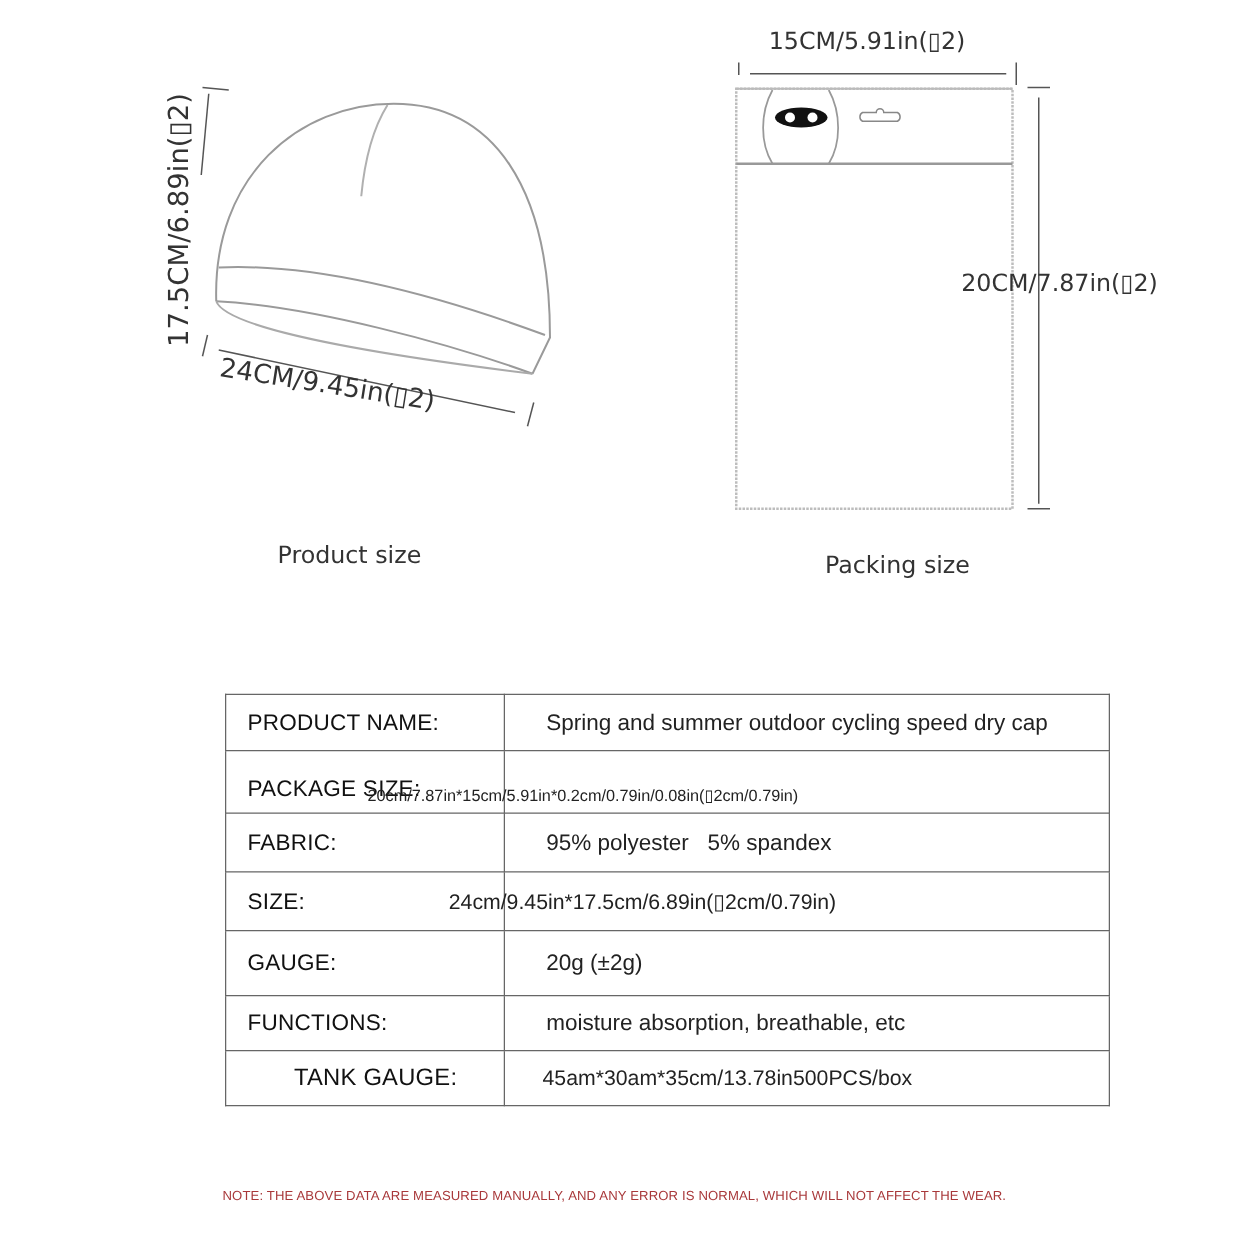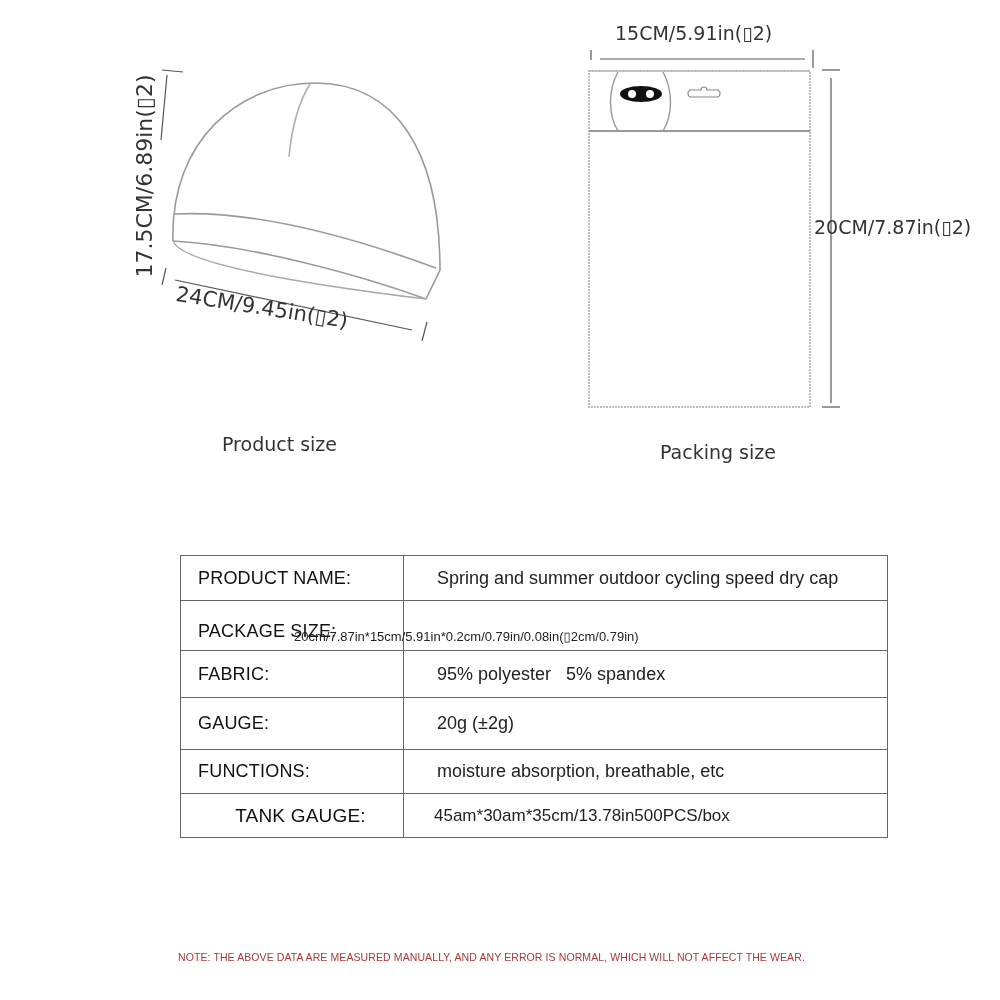--- a/index.html
+++ b/index.html
@@ -75,38 +75,44 @@
     <line x1="831" y1="78" x2="831" y2="403"></line>
     <line x1="822" y1="407" x2="840" y2="407"></line>
   </g>
 </svg>
 
 <div class="abs dim-label" style="left:144px; top:176px; font-size:22px; transform: translate(-50%,-50%) rotate(-90deg); transform-origin:center;">17.5CM/6.89in(▯2)</div>
 <div class="abs dim-label" style="left:178px; top:282px; font-size:21px; transform: rotate(9deg); transform-origin:left top;">24CM/9.45in(▯2)</div>
 <div class="abs caption" style="left:222px; top:433px;">Product size</div>
 
 <div class="abs dim-label" style="left:615px; top:22px; font-size:19px;">15CM/5.91in(▯2)</div>
-<div class="abs dim-label" style="left:814px; top:216px; font-size:19px;">20CM/7.87in(▯2)</div>
+<div class="abs dim-label" style="left:769px; top:216px; font-size:19px;">20CM/7.87in(▯2)</div>
 <div class="abs caption" style="left:660px; top:441px;">Packing size</div>
 
 <table id="spec-table">
   <tbody>
       <tr style="height:45px;">
     <td class="label">PRODUCT NAME:</td>
     <td class="value" style="padding-left:33px;">Spring and summer outdoor cycling speed dry cap</td>
   </tr>
   <tr style="height:50px;">
     <td class="label" style="padding-top:12px;">PACKAGE SIZE:</td>
     <td class="value" style="padding-left:0;">
       <span style="position:absolute; left:-110px; top:28px; font-size:13px;">20cm/7.87in*15cm/5.91in*0.2cm/0.79in/0.08in(▯2cm/0.79in)</span>
     </td>
   </tr>
   <tr style="height:47px;">
     <td class="label">FABRIC:</td>
     <td class="value" style="padding-left:33px;">95% polyester&nbsp;&nbsp;&nbsp;5% spandex</td>
+  </tr>
+  <tr style="height:47px;">
+    <td class="label">SIZE:</td>
+    <td class="value">
+      <span style="position:absolute; left:-45px; top:13px; font-size:17px;">24cm/9.45in*17.5cm/6.89in(▯2cm/0.79in)</span>
+    </td>
   </tr>
   <tr style="height:52px;">
     <td class="label">GAUGE:</td>
     <td class="value" style="padding-left:33px;">20g (±2g)</td>
   </tr>
   <tr style="height:44px;">
     <td class="label">FUNCTIONS:</td>
     <td class="value" style="padding-left:33px;">moisture absorption, breathable, etc</td>
   </tr>
   <tr style="height:44px;">

